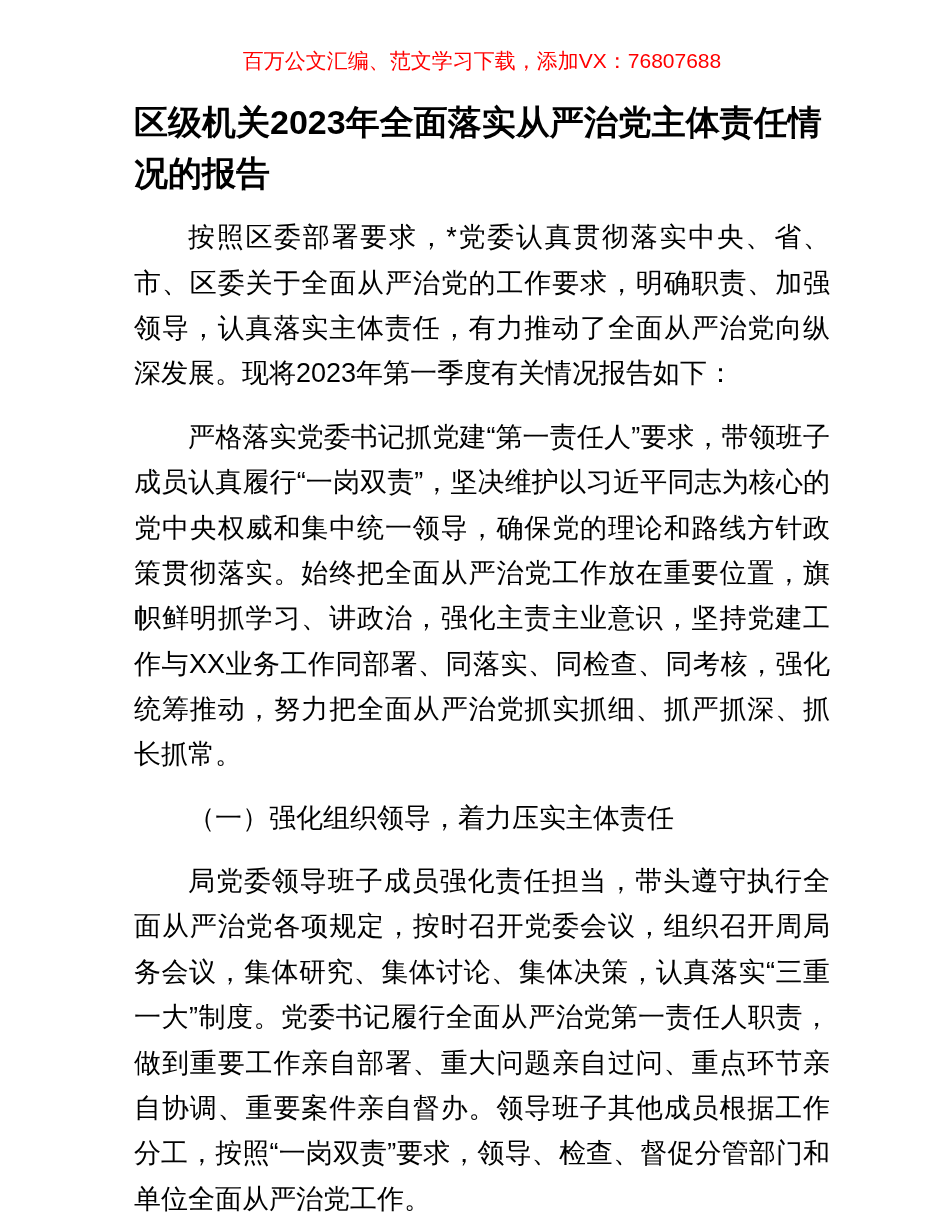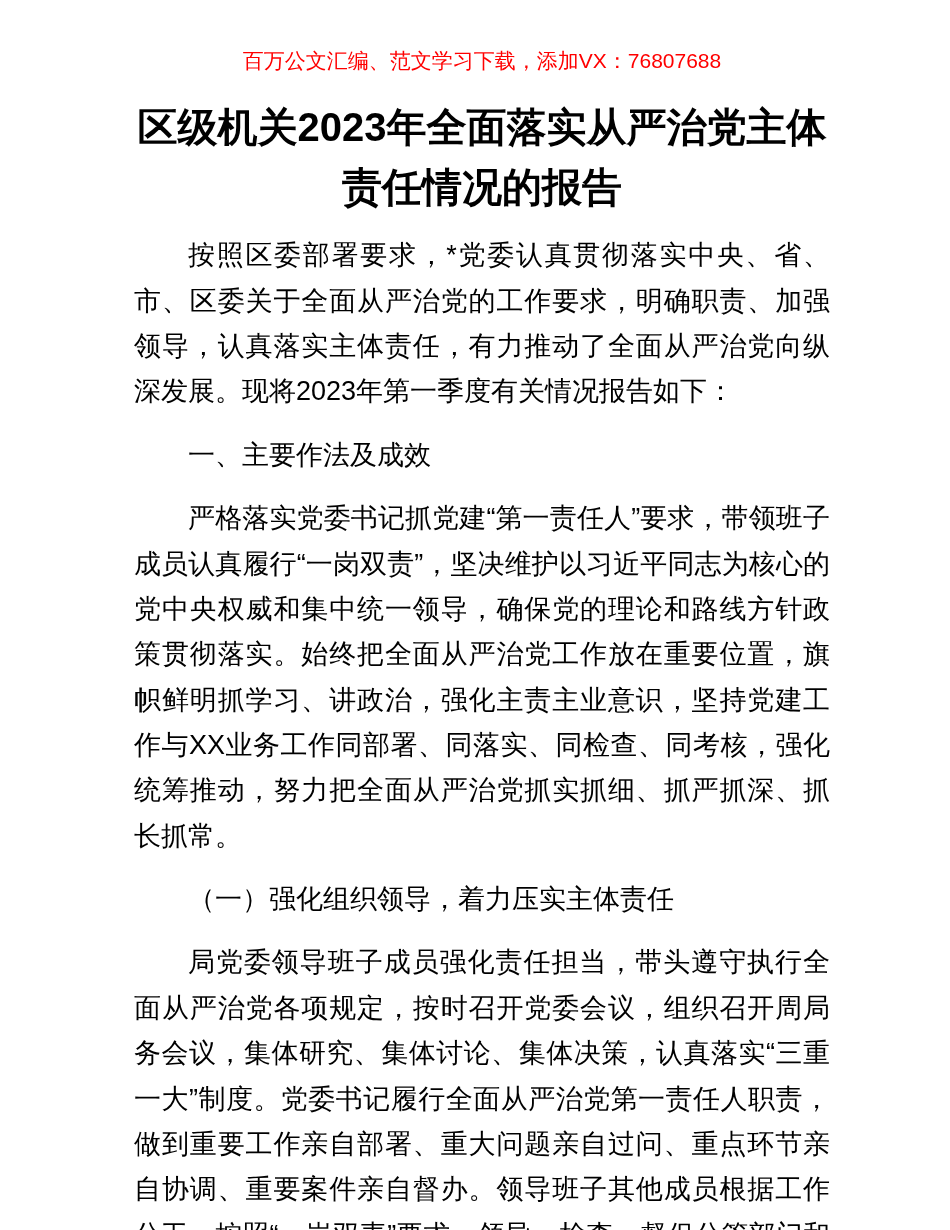--- a/index.html
+++ b/index.html
@@ -20,23 +20,23 @@
     color: #000000;
   }
   .promo {
     text-align: center;
     font-size: 21px;
     line-height: 1.4;
     font-weight: 400;
     margin: 0 0 4px 0;
   }
   .doc-title {
-    font-size: 40px;
+    font-size: 34px;
     font-weight: 700;
-    text-align: center;
+    text-align: left;
     line-height: 1.5;
     margin: 22px 0 16px 0;
     color: #000000;
   }
   .doc-body {
     font-size: 27px;
     line-height: 1.68;
     text-align: justify;
   }
   .para {
@@ -50,18 +50,17 @@
   }
 </style>
 </head>
 <body>
 
 <div class="page">
   <div class="promo" style="color: rgb(255, 0, 0);">百万公文汇编、范文学习下载，添加VX：76807688</div>
   <h1 class="doc-title">区级机关2023年全面落实从严治党主体责任情况的报告</h1>
   <div class="doc-body">
       <p class="para body">按照区委部署要求，*党委认真贯彻落实中央、省、市、区委关于全面从严治党的工作要求，明确职责、加强领导，认真落实主体责任，有力推动了全面从严治党向纵深发展。现将2023年第一季度有关情况报告如下：</p>
-      <p class="para heading">一、主要作法及成效</p>
       <p class="para body">严格落实党委书记抓党建“第一责任人”要求，带领班子成员认真履行“一岗双责”，坚决维护以习近平同志为核心的党中央权威和集中统一领导，确保党的理论和路线方针政策贯彻落实。始终把全面从严治党工作放在重要位置，旗帜鲜明抓学习、讲政治，强化主责主业意识，坚持党建工作与XX业务工作同部署、同落实、同检查、同考核，强化统筹推动，努力把全面从严治党抓实抓细、抓严抓深、抓长抓常。</p>
       <p class="para subheading">（一）强化组织领导，着力压实主体责任</p>
       <p class="para body">局党委领导班子成员强化责任担当，带头遵守执行全面从严治党各项规定，按时召开党委会议，组织召开周局务会议，集体研究、集体讨论、集体决策，认真落实“三重一大”制度。党委书记履行全面从严治党第一责任人职责，做到重要工作亲自部署、重大问题亲自过问、重点环节亲自协调、重要案件亲自督办。领导班子其他成员根据工作分工，按照“一岗双责”要求，领导、检查、督促分管部门和单位全面从严治党工作。</p>
     </div>
 </div>
 
 </body></html>

